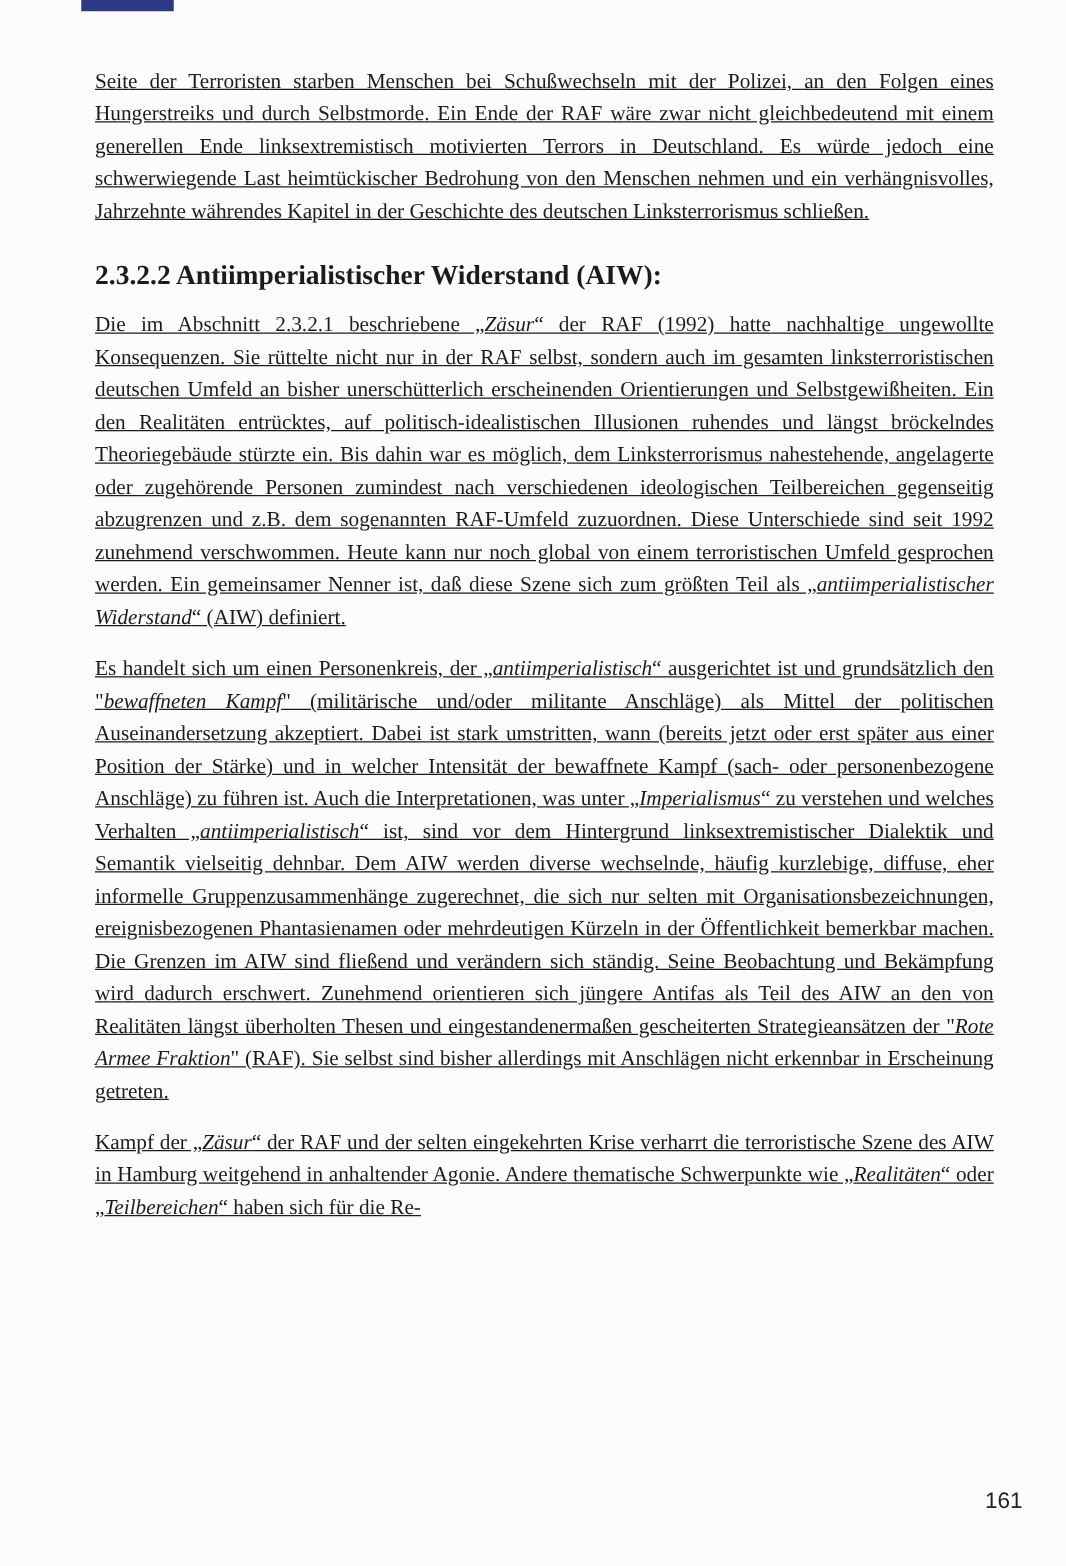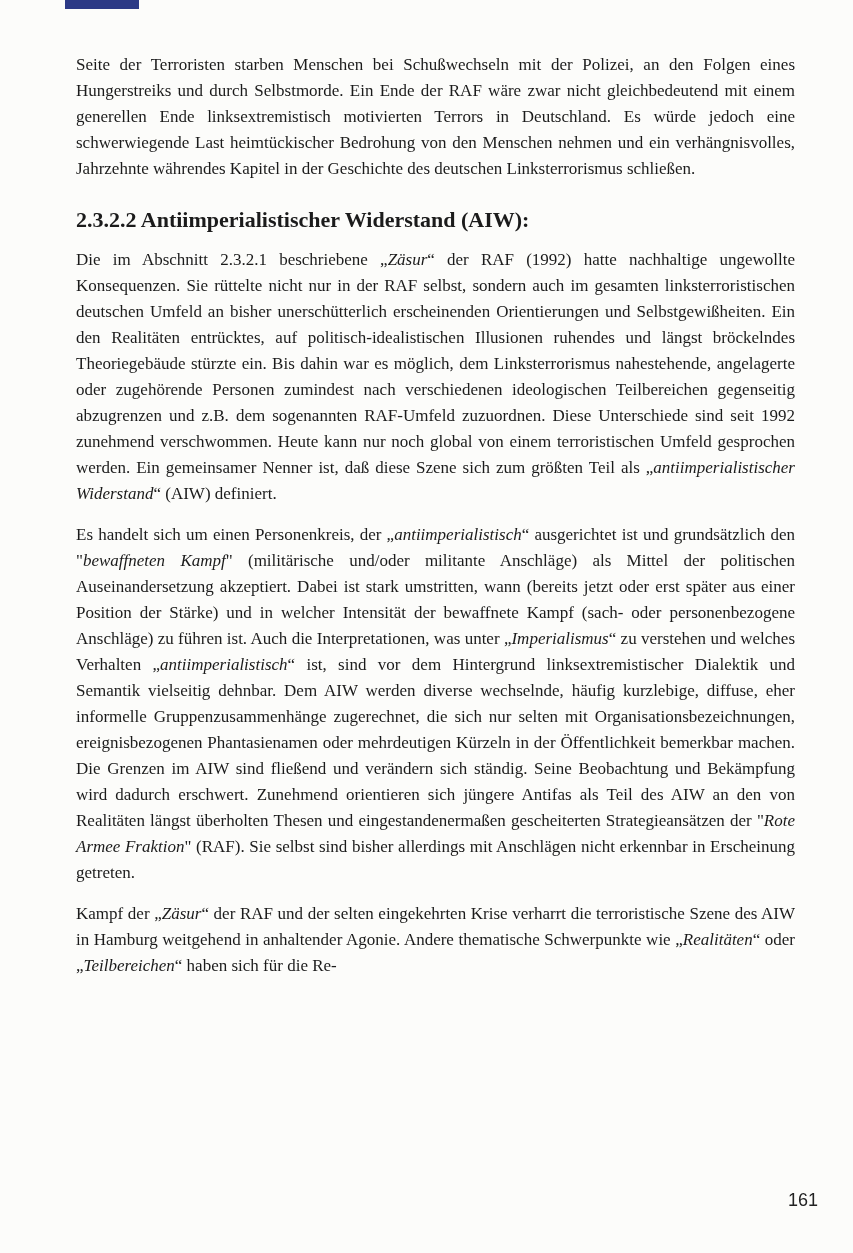--- a/index.html
+++ b/index.html
@@ -27,20 +27,21 @@
     position: absolute;
     left: 76px;
     top: 52px;
     width: 719px;
     font-size: 17px;
     line-height: 26px;
     text-align: justify;
   }
   .content p {
     margin: 0 0 15px 0;
+    text-decoration: underline;
   }
   .section-heading {
     font-size: 22px;
     font-weight: bold;
     text-align: left;
     margin: 25px 0 14px 0;
     line-height: 26px;
   }
   .italic {
     font-style: italic;

